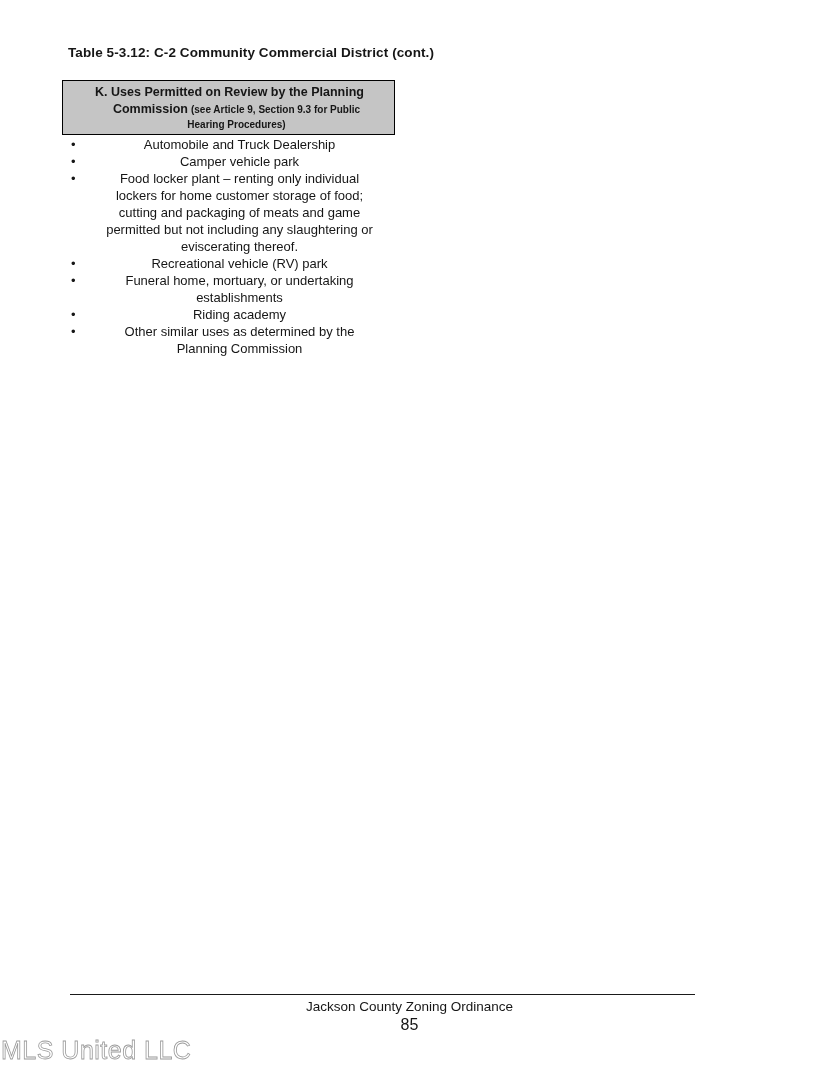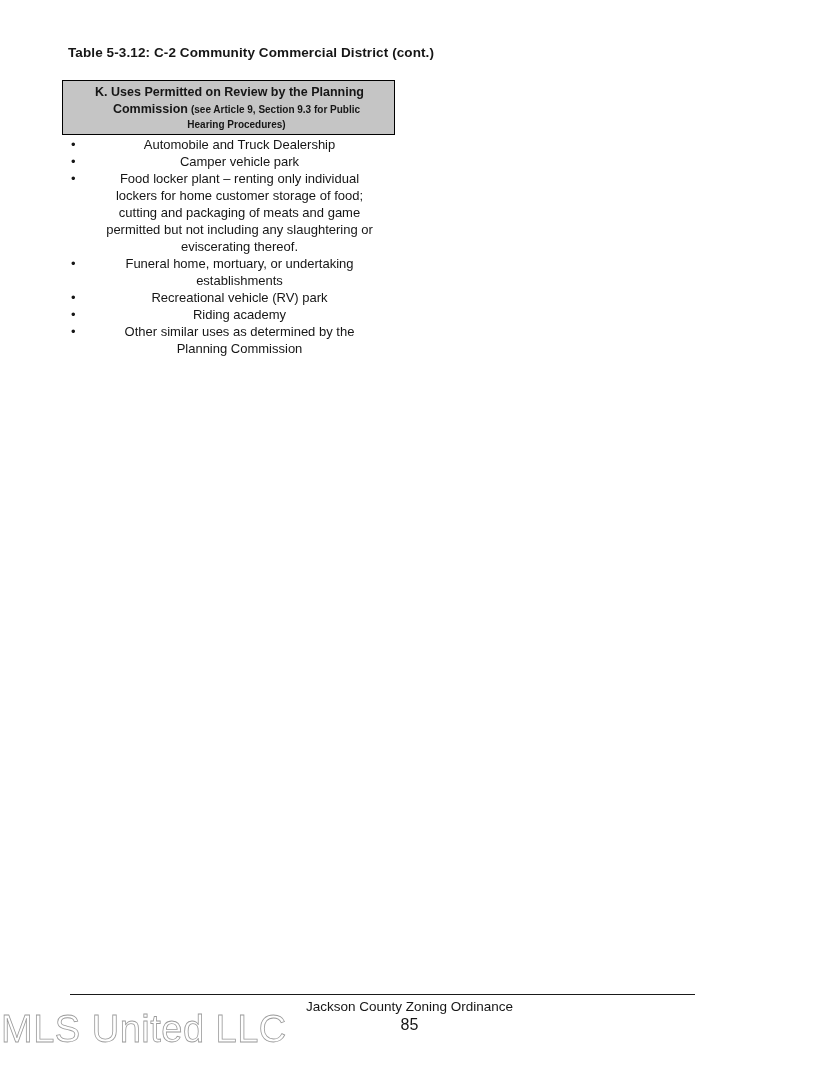--- a/index.html
+++ b/index.html
@@ -89,22 +89,22 @@
     top: 1016px;
     width: 679px;
     text-align: center;
     font-size: 16px;
   }
 
   
   .watermark {
     position: absolute;
     left: 1px;
-    top: 1008px;
-    font-size: 38px;
+    top: 1036px;
+    font-size: 25px;
     letter-spacing: 0.5px;
     color: #c7c7c7;
     white-space: nowrap;
   }
   @supports ((-webkit-text-stroke: 1px gray)) {
     .watermark {
       color: transparent;
       -webkit-text-stroke: 0.8px #9b9b9b;
     }
   }
@@ -124,23 +124,23 @@
     </header>
 
     <ul class="uses-list">
       <li>Automobile and Truck Dealership</li>
       <li>Camper vehicle park</li>
       <li>Food locker plant – renting only individual
 lockers for home customer storage of food;
 cutting and packaging of meats and game
 permitted but not including any slaughtering or
 eviscerating thereof.</li>
+      <li>Recreational vehicle (RV) park</li>
       <li>Funeral home, mortuary, or undertaking
 establishments</li>
-      <li>Recreational vehicle (RV) park</li>
       <li>Riding academy</li>
       <li>Other similar uses as determined by the
 Planning Commission</li>
     </ul>
   </section>
 
   <div class="footer-rule"></div>
   <div class="footer-doc">Jackson County Zoning Ordinance</div>
   <div class="footer-page">85</div>
 

